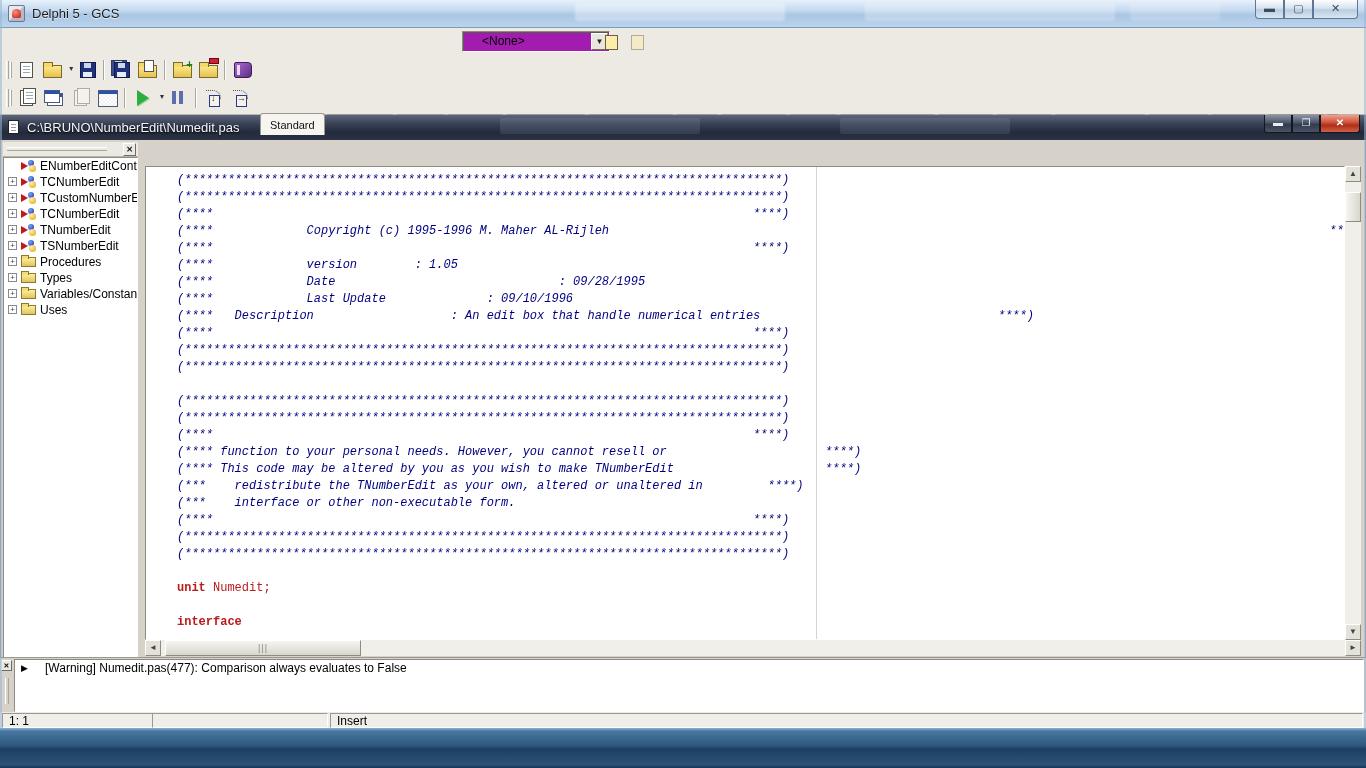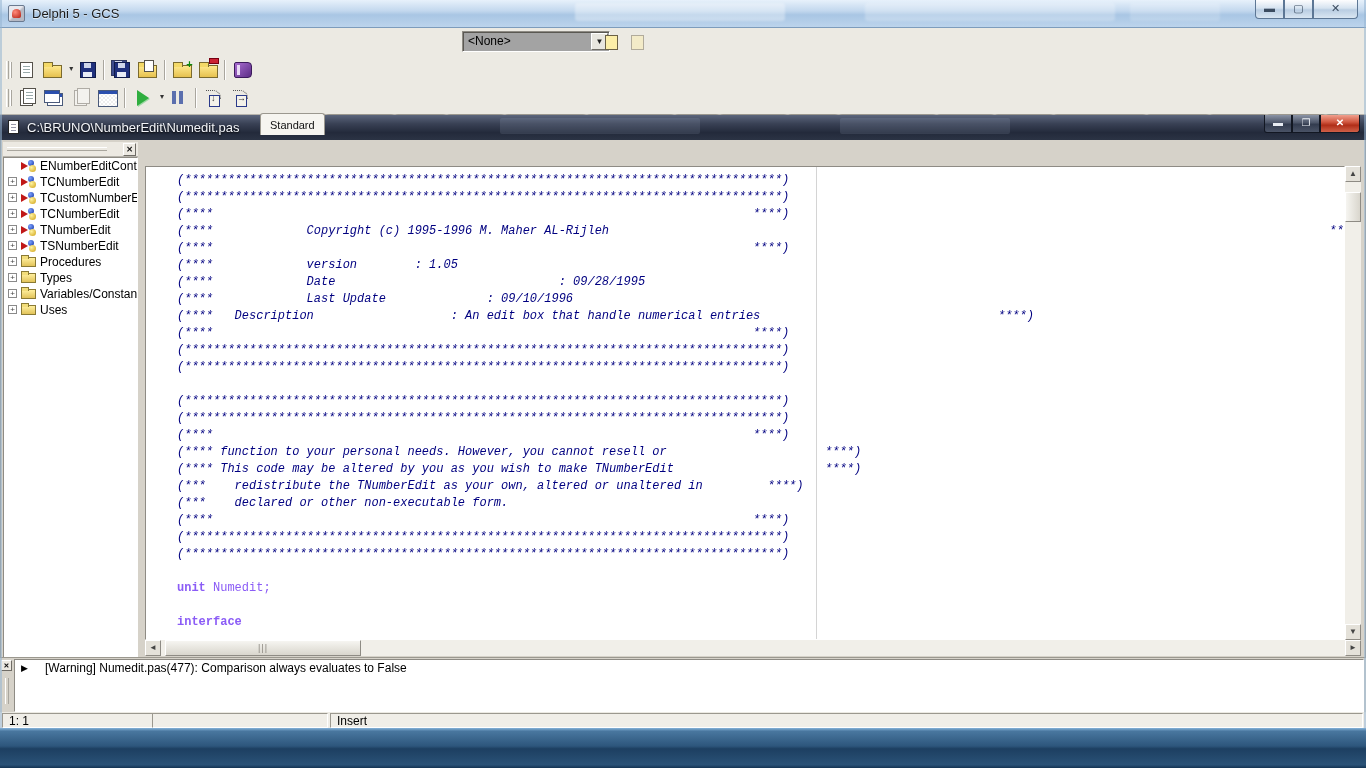--- a/index.html
+++ b/index.html
@@ -26,23 +26,23 @@
   .wbtn.first{border-radius:0 0 0 4px;}
   .wbtn.last{border-radius:0 0 4px 0;width:45px;}
 
   
   #menubar{left:0;top:28px;width:1366px;height:27px;background:#f1efe9;
     border-bottom:1px solid #d8d5cd;display:flex;align-items:center;}
   .grip{width:3px;height:18px;margin:0 4px 0 6px;border-left:1px solid #fff;border-right:1px solid #a9a69e;
     box-shadow:3px 0 0 -1px #fff,4px 0 0 -1px #a9a69e;}
   .menu-item{display:inline-block;padding:4px 8px;font-size:13px;color:#111;}
   .menu-item::first-letter{text-decoration:underline;}
-  #desk-combo{left:462px;top:31px;width:148px;height:21px;background:#a3a3a3;
+  #desk-combo{left:462px;top:31px;width:148px;height:21px;background:#a21caf;
     border:1px solid;border-color:#8e8b84 #fff #fff #8e8b84;box-shadow:inset 1px 1px 0 #5a5852;
-    font-size:12px;line-height:19px;padding-left:5px;color:#000;}
+    font-size:12px;line-height:19px;padding-left:19px;color:#000;}
   #desk-combo .drop{position:absolute;right:1px;top:1px;width:17px;height:17px;
     background:#e8e6df;border:1px solid;border-color:#fff #6f6c66 #6f6c66 #fff;
     font-size:8px;text-align:center;line-height:16px;color:#222;}
   .mini-tbtn{top:31px;width:22px;height:22px;}
   .mini-tbtn .pg{position:absolute;left:3px;top:4px;width:11px;height:13px;background:#fceea8;
     border:1px solid #6b6146;box-shadow:3px -2px 0 -1px #f7f3ea,3px -2px 0 0 #8a8higher;}
   .mini-tbtn.dim{opacity:.45;}
 
   
   #toolzone{left:0;top:55px;width:1366px;height:60px;background:#eceae3;border-bottom:1px solid #b7b4ac;}
@@ -168,21 +168,21 @@
   .nav-arrows{position:absolute;right:6px;top:6px;font-size:13px;color:#9a978f;letter-spacing:2px;}
   .nav-arrows .sm{font-size:8px;color:#b0ada5;}
 
   
   #codearea{left:145px;top:166px;width:1200px;height:474px;background:#fff;
     border:1px solid;border-color:#8e8b84 transparent transparent #8e8b84;overflow:hidden;}
   #margin-line{position:absolute;left:670px;top:0;bottom:0;width:1px;background:#d4d4d4;}
   #code-text{position:absolute;left:31px;top:5px;right:0;
     font:italic 12px "Liberation Mono","DejaVu Sans Mono",monospace;color:#000080;z-index:1;}
   .code-line{height:17px;line-height:17px;white-space:pre;}
-  .code-line.plain{font-style:normal;color:#8b5cf6;}
+  .code-line.plain{font-style:normal;color:#b91c1c;}
   .code-line .kw{font-weight:bold;}
 
   
   .sb{background:#f1efe9;}
   .sb-btn{position:absolute;width:16px;height:16px;background:#e4e1d9;
     border:1px solid;border-color:#fff #8e8b84 #8e8b84 #fff;
     font-size:8px;line-height:14px;text-align:center;color:#444;}
   #vscroll{left:1345px;top:166px;width:16px;height:474px;}
   #vthumb{position:absolute;left:0;top:26px;width:16px;height:30px;background:linear-gradient(90deg,#f6f5f1,#d9d6cd);
     border:1px solid;border-color:#fff #8e8b84 #8e8b84 #fff;}
@@ -507,21 +507,21 @@
       <div class="code-line">(****                                                                           ****)</div>
       <div class="code-line">(***********************************************************************************)</div>
       <div class="code-line">(***********************************************************************************)</div>
       <div class="code-line"></div>
       <div class="code-line">(***********************************************************************************)</div>
       <div class="code-line">(***********************************************************************************)</div>
       <div class="code-line">(****                                                                           ****)</div>
       <div class="code-line">(**** function to your personal needs. However, you cannot resell or                      ****)</div>
       <div class="code-line">(**** This code may be altered by you as you wish to make TNumberEdit                     ****)</div>
       <div class="code-line">(***    redistribute the TNumberEdit as your own, altered or unaltered in         ****)</div>
-      <div class="code-line">(***    declared or other non-executable form.</div>
+      <div class="code-line">(***    interface or other non-executable form.</div>
       <div class="code-line">(****                                                                           ****)</div>
       <div class="code-line">(***********************************************************************************)</div>
       <div class="code-line">(***********************************************************************************)</div>
       <div class="code-line"></div>
       <div class="code-line plain" data-interactable="false"><span class="kw">unit</span><span> Numedit;</span></div>
       <div class="code-line"></div>
       <div class="code-line plain" data-interactable="false"><span class="kw">interface</span></div>
     </div>
   </div>
 

